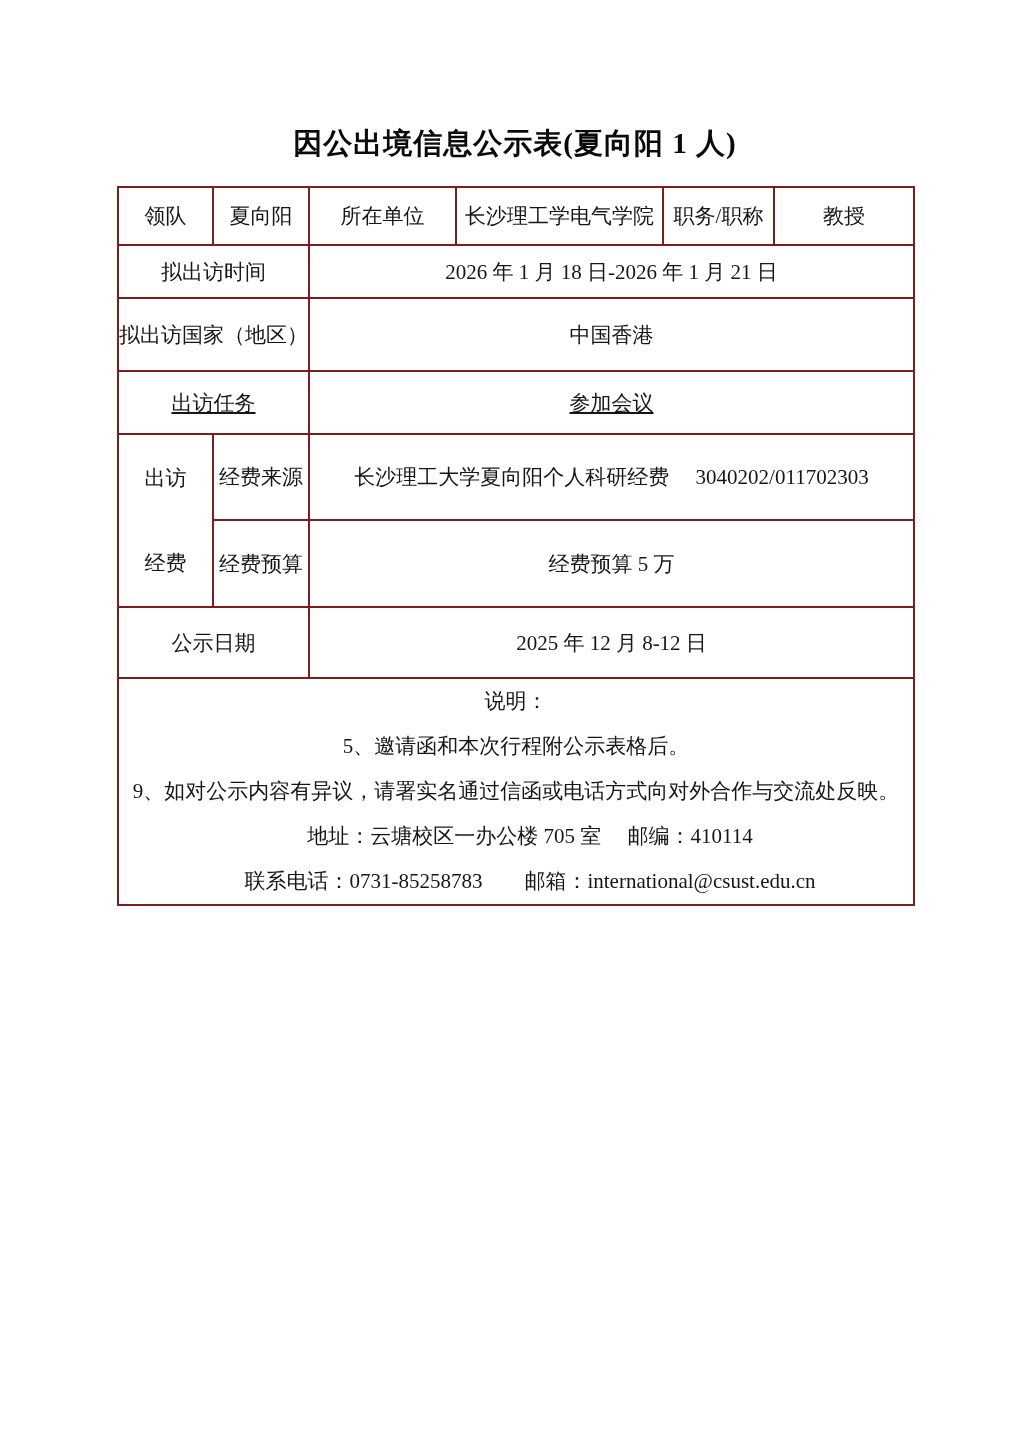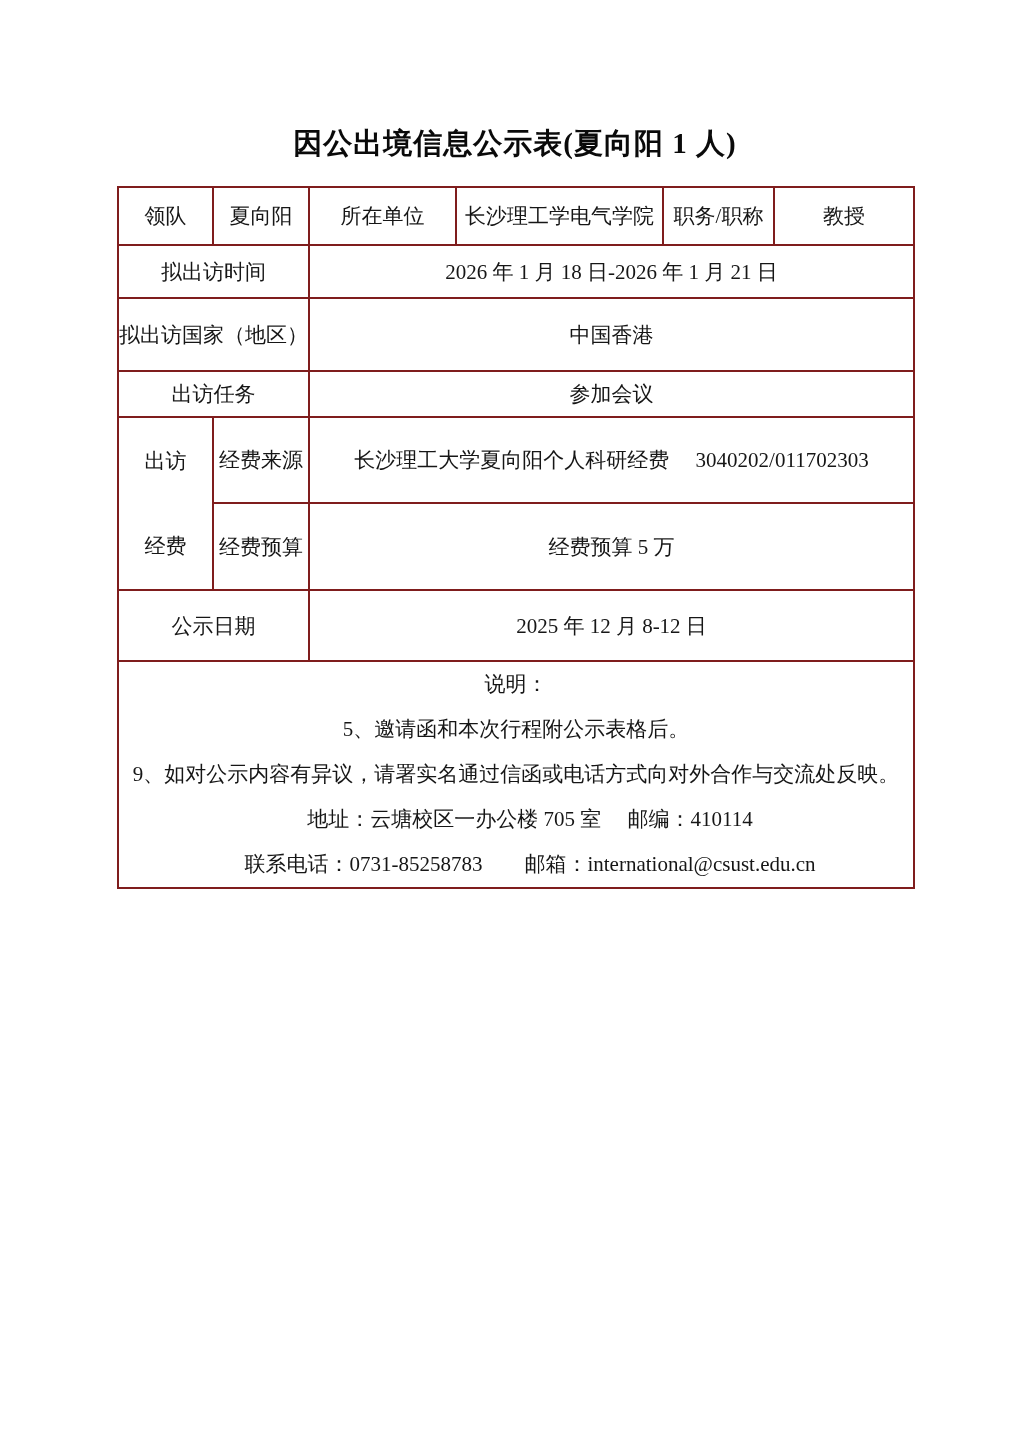--- a/index.html
+++ b/index.html
@@ -37,21 +37,21 @@
   table.info-table td {
     border: 2px solid #7f1d1d;
     vertical-align: middle;
     text-align: center;
     padding: 0;
     overflow: hidden;
   }
   tr.r1 { height: 58px; }
   tr.r2 { height: 53px; }
   tr.r3 { height: 73px; }
-  tr.r4 { height: 46px; }
+  tr.r4 { height: 63px; text-decoration: underline; }
   tr.r5 { height: 86px; }
   tr.r6 { height: 87px; }
   tr.r7 { height: 71px; }
   tr.r8 { height: 227px; }
   td.align-right { text-align: right; padding-right: 5px; }
   td.pt10 { padding-top: 10px; border-radius: 20px; }
   td.pt14 { padding-top: 14px; }
   td.pt20 { padding-top: 20px; }
   td.pt26 { padding-top: 26px; }
   td.val-left { text-align: left; padding-left: 48px; }

